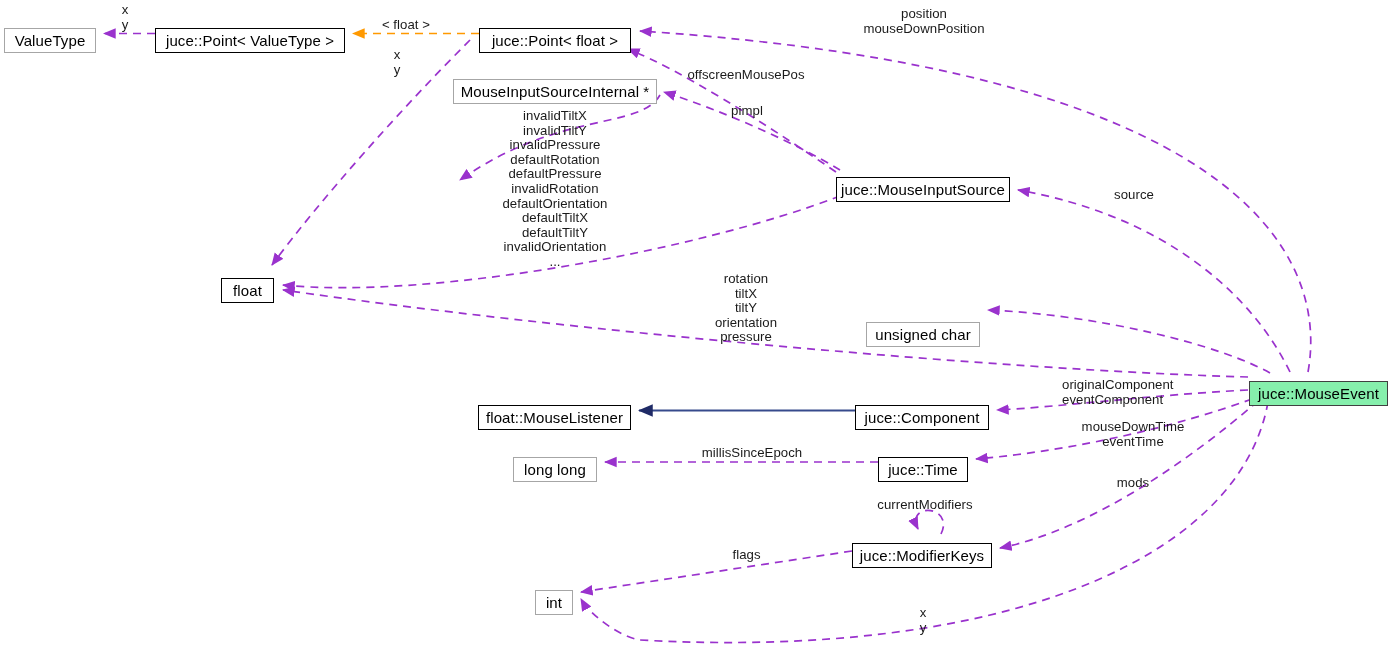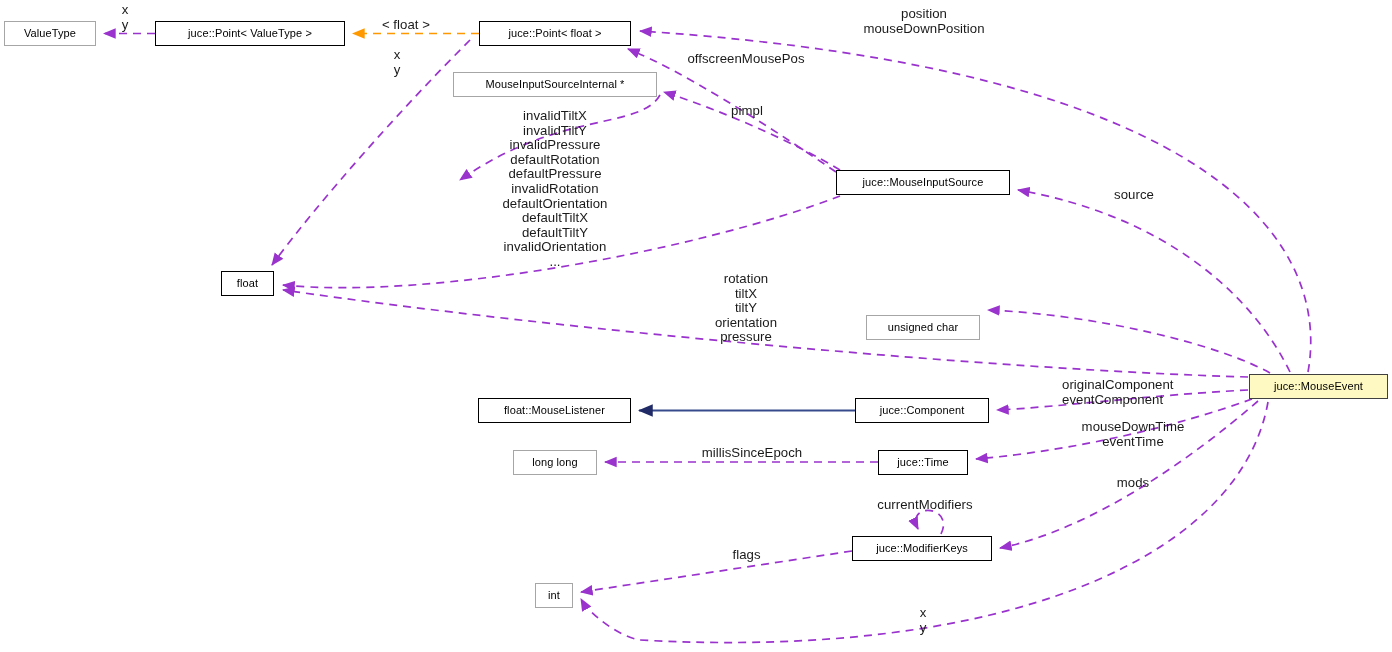--- a/index.html
+++ b/index.html
@@ -25,34 +25,35 @@
     pointer-events: none;
   }
   .node {
     position: absolute;
     box-sizing: border-box;
     display: flex;
     align-items: center;
     justify-content: center;
     background: #ffffff;
     color: #000000;
-    font-size: 11px;
+    font-size: 15px;
     line-height: 1;
     white-space: nowrap;
     letter-spacing: 0.1px;
+    margin-top: 7px;
   }
   .node.thin {
     border: 1px solid #a6a6a6;
   }
   .node.bold {
     border: 1.6px solid #000000;
   }
   .node.current {
     border: 1.6px solid #404040;
-    background: #fef9c3;
+    background: #86efac;
   }
   .edge-label {
     position: absolute;
     font-size: 13.2px;
     line-height: 14.6px;
     color: #1a1a1a;
     text-align: center;
     white-space: pre;
     letter-spacing: 0.05px;
   }
@@ -138,21 +139,21 @@
   <div class="node thin" style="left: 535px; top: 583px; width: 38px; height: 25px;">int</div>
   <div class="node current" style="left: 1249px; top: 374px; width: 139px; height: 25px;">juce::MouseEvent</div>
 
   <div class="edge-label" style="left: 110px; top: 3px; width: 30px; text-align: center;">x
 y</div>
   <div class="edge-label" style="left: 355px; top: 18px; width: 75px; text-align: right;">&lt; float &gt;</div>
   <div class="edge-label" style="left: 856px; top: 7px; width: 136px; text-align: center;">position
 mouseDownPosition</div>
   <div class="edge-label" style="left: 382px; top: 48px; width: 30px; text-align: center;">x
 y</div>
-  <div class="edge-label" style="left: 680px; top: 52px; width: 132px; text-align: center;">offscreenMousePos</div>
+  <div class="edge-label" style="left: 680px; top: 68px; width: 132px; text-align: center;">offscreenMousePos</div>
   <div class="edge-label" style="left: 722px; top: 104px; width: 50px; text-align: center;">pimpl</div>
   <div class="edge-label" style="left: 487px; top: 109px; width: 136px; text-align: center;">invalidTiltX
 invalidTiltY
 invalidPressure
 defaultRotation
 defaultPressure
 invalidRotation
 defaultOrientation
 defaultTiltX
 defaultTiltY

